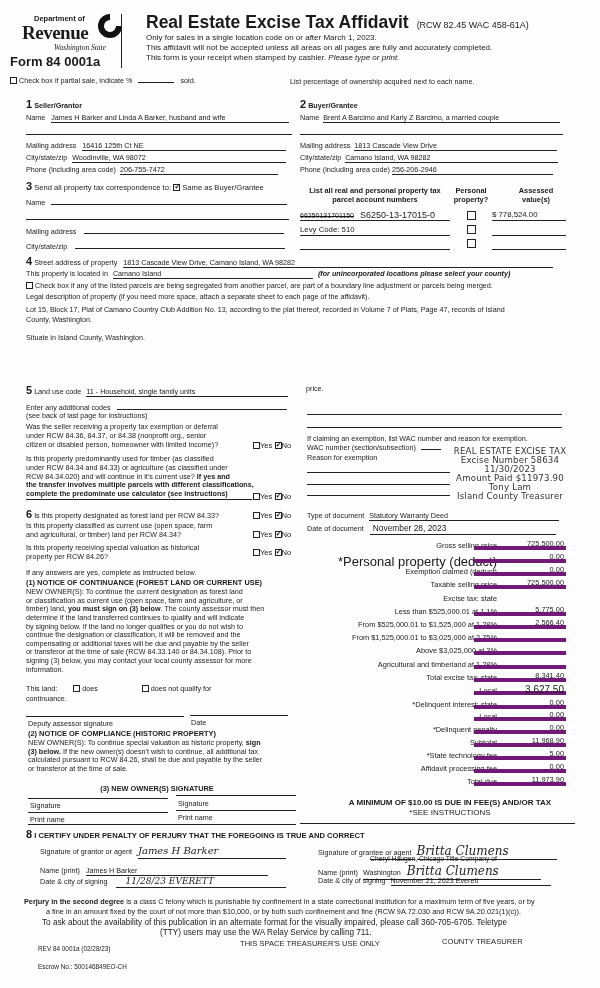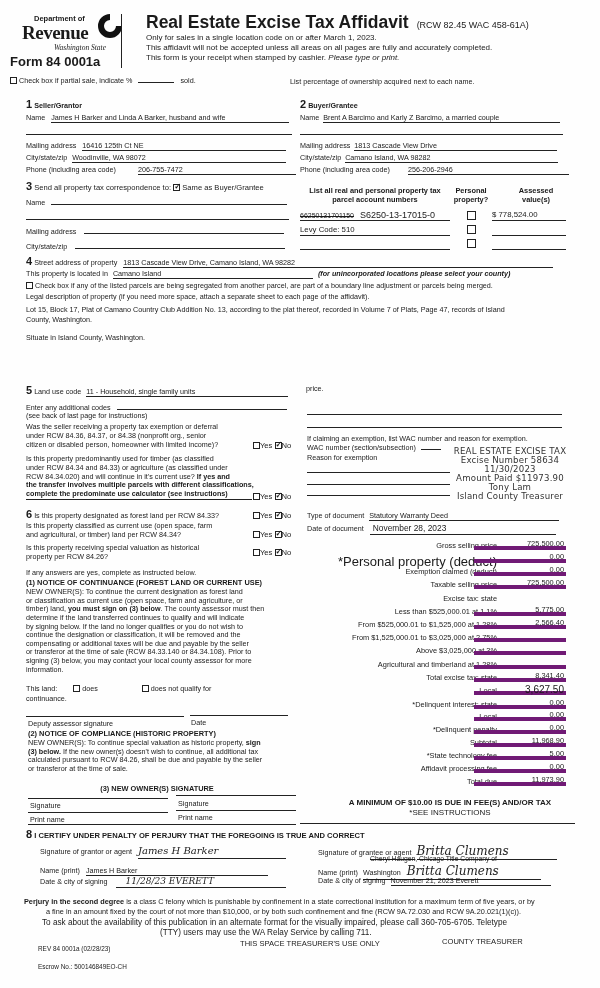--- a/index.html
+++ b/index.html
@@ -70,21 +70,21 @@
 <div class="row" style="left:26px;top:141px;">
   <span>Mailing address</span>
   <span class="fill" style="width:204px;margin-left:4px;">16416 125th Ct NE</span>
 </div>
 <div class="row" style="left:26px;top:153px;">
   <span>City/state/zip</span>
   <span class="fill" style="width:214px;margin-left:3px;">Woodinville, WA 98072</span>
 </div>
 <div class="row" style="left:26px;top:165px;">
   <span>Phone (including area code)</span>
-  <span class="fill" style="width:158px;margin-left:20px;">206-755-7472</span>
+  <span class="fill" style="width:158px;margin-left:2px;">206-755-7472</span>
 </div>
 
 <div class="row" style="left:26px;top:180px;font-size:7.6px;">
   <span class="secnum">3</span>
   <span>Send all property tax correspondence to:</span>
   <span class="cb checked"></span>
   <span>Same as Buyer/Grantee</span>
 </div>
 <div class="row" style="left:26px;top:197px;">
   <span>Name</span>
@@ -112,21 +112,21 @@
 <div class="row" style="left:300px;top:141px;">
   <span>Mailing address</span>
   <span class="fill" style="width:203px;margin-left:2px;">1813 Cascade View Drive</span>
 </div>
 <div class="row" style="left:300px;top:153px;">
   <span>City/state/zip</span>
   <span class="fill" style="width:213px;margin-left:2px;">Camano Island, WA 98282</span>
 </div>
 <div class="row" style="left:300px;top:165px;">
   <span>Phone (including area code)</span>
-  <span class="fill" style="width:161px;margin-left:16px;">256-206-2946</span>
+  <span class="fill" style="width:161px;margin-left:0;">256-206-2946</span>
 </div>
 
 <div class="abs bold" style="left:300px;top:186px;width:150px;text-align:center;font-size:7.4px;">
   <div>List all real and personal property tax</div>
   <div>parcel account numbers</div>
 </div>
 <div class="abs bold" style="left:448px;top:186px;width:46px;text-align:center;font-size:7.4px;">
   <div>Personal</div>
   <div>property?</div>
 </div>

